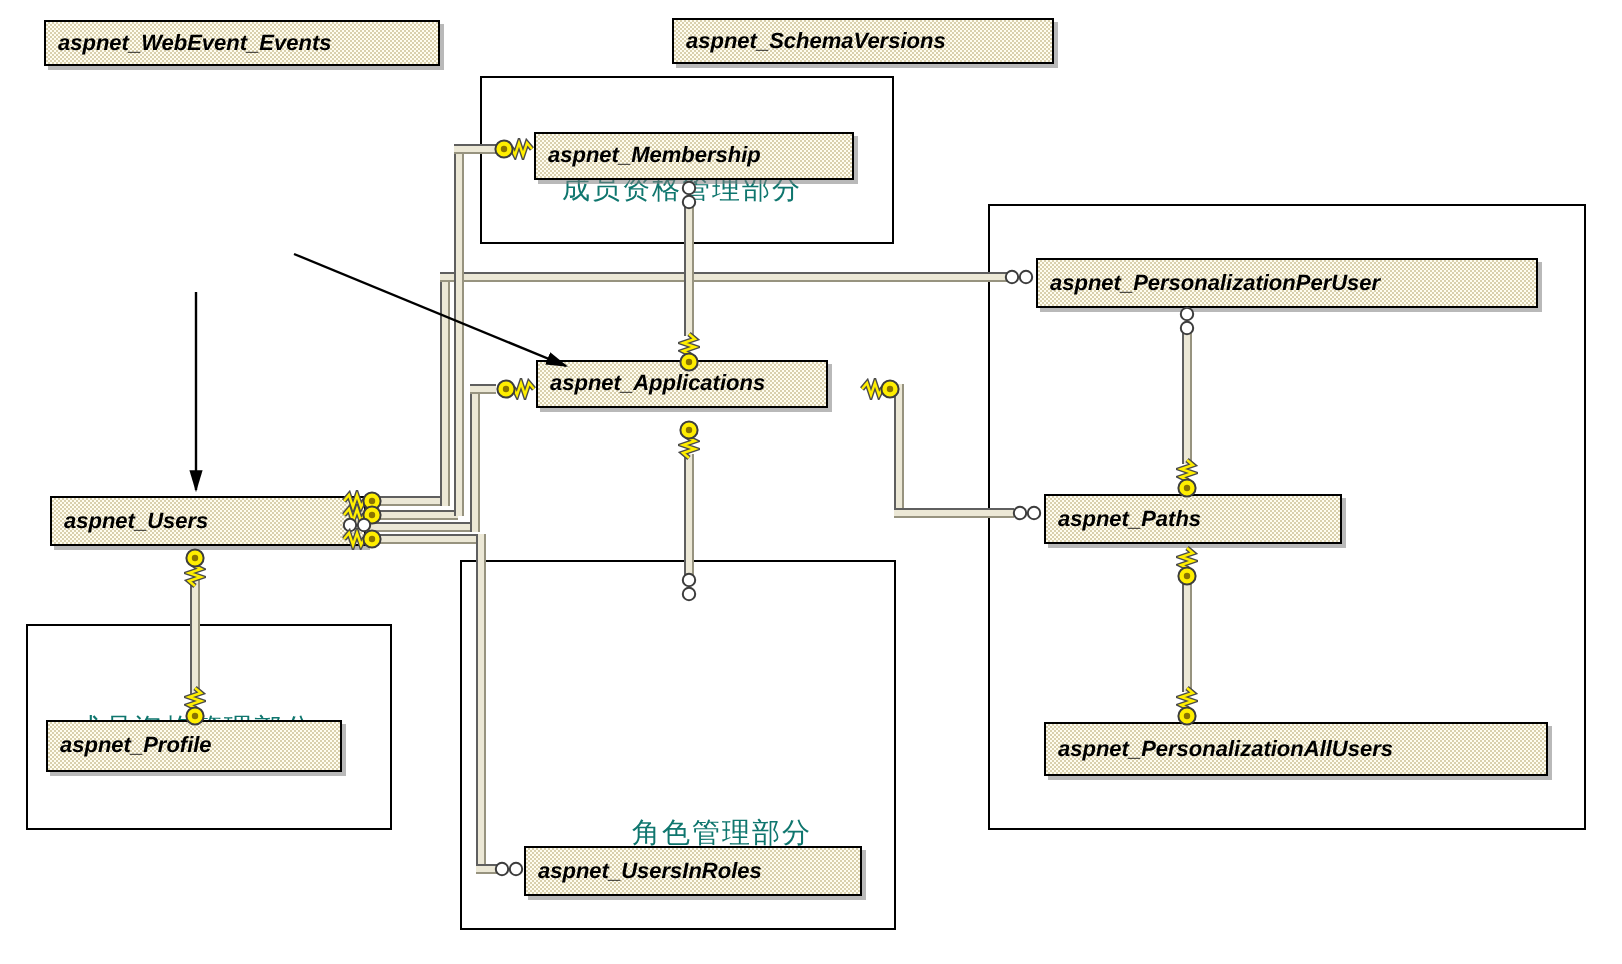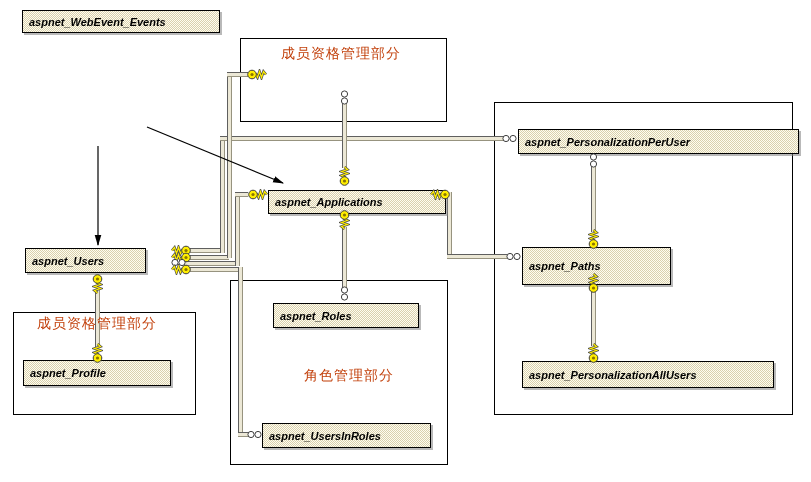--- a/index.html
+++ b/index.html
@@ -20,39 +20,39 @@
   }
   .note{
     position:absolute;box-sizing:border-box;border:1px solid #000;background:#fff;
     display:flex;align-items:center;justify-content:center;
     font-size:14px;color:#000;
   }
   .container{
     position:absolute;box-sizing:border-box;border:1px solid #000;background:transparent;
   }
   .container-label{
-    position:absolute;font-size:14px;color:#c2410c;white-space:nowrap;letter-spacing:1px;
+    position:absolute;font-size:14px;color:#0f766e;white-space:nowrap;letter-spacing:1px;margin-top:41px;
   }
   .seg{position:absolute;box-sizing:border-box;background:#ece8d6;}
   .seg.h{border-top:1px solid #5f5f5f;border-bottom:1px solid #97937f;}
   .seg.v{border-left:1px solid #5f5f5f;border-right:1px solid #97937f;}
   .icon{position:absolute;line-height:0;}
   .zlines{z-index:2}.zarrow{z-index:5}.zbox{z-index:4}.zicon{z-index:6}.zcont{z-index:1}
 </style>
 </head>
 <body>
 
 <div id="canvas">
     <div class="container zcont" style="left: 240px; top: 38px; width: 207px; height: 84px;"></div>
     <div class="container-label zbox" style="left: 281px; top: 45px;">成员资格管理部分</div>
     <div class="container zcont" style="left: 494px; top: 102px; width: 299px; height: 313px;"></div>
     <div class="container zcont" style="left: 13px; top: 312px; width: 183px; height: 103px;"></div>
     <div class="container-label zbox" style="left: 37px; top: 315px;">成员资格管理部分</div>
     <div class="container zcont" style="left: 230px; top: 280px; width: 218px; height: 185px;"></div>
-    <div class="container-label zbox" style="left: 304px; top: 367px;">角色管理部分</div>
+    <div class="container-label zbox" style="left: 316px; top: 367px;">角色管理部分</div>
     <div class="seg h zlines" style="left: 186px; top: 248px; width: 36px; height: 5px;"></div>
     <div class="seg v zlines" style="left: 220px; top: 136px; width: 5px; height: 117px;"></div>
     <div class="seg h zlines" style="left: 220px; top: 136px; width: 284px; height: 5px;"></div>
     <div class="seg h zlines" style="left: 186px; top: 255px; width: 43px; height: 5px;"></div>
     <div class="seg v zlines" style="left: 227px; top: 72px; width: 5px; height: 186px;"></div>
     <div class="seg h zlines" style="left: 227px; top: 72px; width: 21px; height: 5px;"></div>
     <div class="seg h zlines" style="left: 184px; top: 261px; width: 53px; height: 5px;"></div>
     <div class="seg v zlines" style="left: 235px; top: 192px; width: 5px; height: 74px;"></div>
     <div class="seg h zlines" style="left: 235px; top: 192px; width: 13px; height: 5px;"></div>
     <div class="seg h zlines" style="left: 186px; top: 267px; width: 55px; height: 5px;"></div>
@@ -68,27 +68,28 @@
     <svg width="811" height="482" style="position:absolute;left:0;top:0;" class="zarrow">
       <defs>
         <marker id="ah" viewBox="0 0 10 6" refX="9" refY="3" markerWidth="11" markerHeight="8" orient="auto" markerUnits="userSpaceOnUse">
           <path d="M0 0 L10 3 L0 6 Z" fill="#000"></path>
         </marker>
       </defs>
       <line x1="98" y1="146" x2="98" y2="245" stroke="#000" stroke-width="1.2" marker-end="url(#ah)"></line>
       <line x1="147" y1="127" x2="283" y2="183" stroke="#000" stroke-width="1.2" marker-end="url(#ah)"></line>
     </svg>
     <div class="tbl zbox" style="left: 22px; top: 10px; width: 198px; height: 23px;">aspnet_WebEvent_Events</div>
-    <div class="tbl zbox" style="left: 268px; top: 190px; width: 178px; height: 24px;">aspnet_Applications</div>
-    <div class="tbl zbox" style="left: 25px; top: 248px; width: 121px; height: 25px;">aspnet_Users</div>
-    <div class="tbl zbox" style="left: 518px; top: 129px; width: 281px; height: 25px;">aspnet_PersonalizationPerUser</div>
-    <div class="tbl zbox" style="left: 522px; top: 247px; width: 149px; height: 38px;">aspnet_Paths</div>
+    <div class="tbl zbox" style="left: 336px; top: 9px; width: 191px; height: 23px;">aspnet_SchemaVersions</div>
+    <div class="tbl zbox" style="left: 267px; top: 66px; width: 160px; height: 24px;">aspnet_Membership</div>
+    <div class="tbl zbox" style="left: 268px; top: 180px; width: 146px; height: 24px;">aspnet_Applications</div>
+    <div class="tbl zbox" style="left: 25px; top: 248px; width: 158px; height: 25px;">aspnet_Users</div>
+    <div class="tbl zbox" style="left: 518px; top: 129px; width: 251px; height: 25px;">aspnet_PersonalizationPerUser</div>
+    <div class="tbl zbox" style="left: 522px; top: 247px; width: 149px; height: 25px;">aspnet_Paths</div>
     <div class="tbl zbox" style="left: 522px; top: 361px; width: 252px; height: 27px;">aspnet_PersonalizationAllUsers</div>
     <div class="tbl zbox" style="left: 23px; top: 360px; width: 148px; height: 26px;">aspnet_Profile</div>
-    <div class="tbl zbox" style="left: 273px; top: 303px; width: 146px; height: 25px;">aspnet_Roles</div>
     <div class="tbl zbox" style="left: 262px; top: 423px; width: 169px; height: 25px;">aspnet_UsersInRoles</div>
     <div class="icon zicon" style="left: 171px; top: 245px;"><svg width="20" height="11" xmlns="http://www.w3.org/2000/svg">
         <g transform="">
           <path d="M1 5.5 L3.5 2.5 L5.5 8.5 L7.5 2.5 L9.5 8.5 L11 5.5 L13 5.5" fill="none" stroke="#4a4a4a" stroke-width="2.6"></path>
           <path d="M1 5.5 L3.5 2.5 L5.5 8.5 L7.5 2.5 L9.5 8.5 L11 5.5 L13 5.5" fill="none" stroke="#ffee00" stroke-width="1.2"></path>
           <circle cx="15" cy="5.5" r="4.3" fill="#ffee00" stroke="#3d3d3d"></circle>
           <circle cx="15" cy="5.5" r="1.6" fill="#8a7400"></circle>
         </g>
       </svg></div>
     <div class="icon zicon" style="left: 171px; top: 252px;"><svg width="20" height="11" xmlns="http://www.w3.org/2000/svg">

